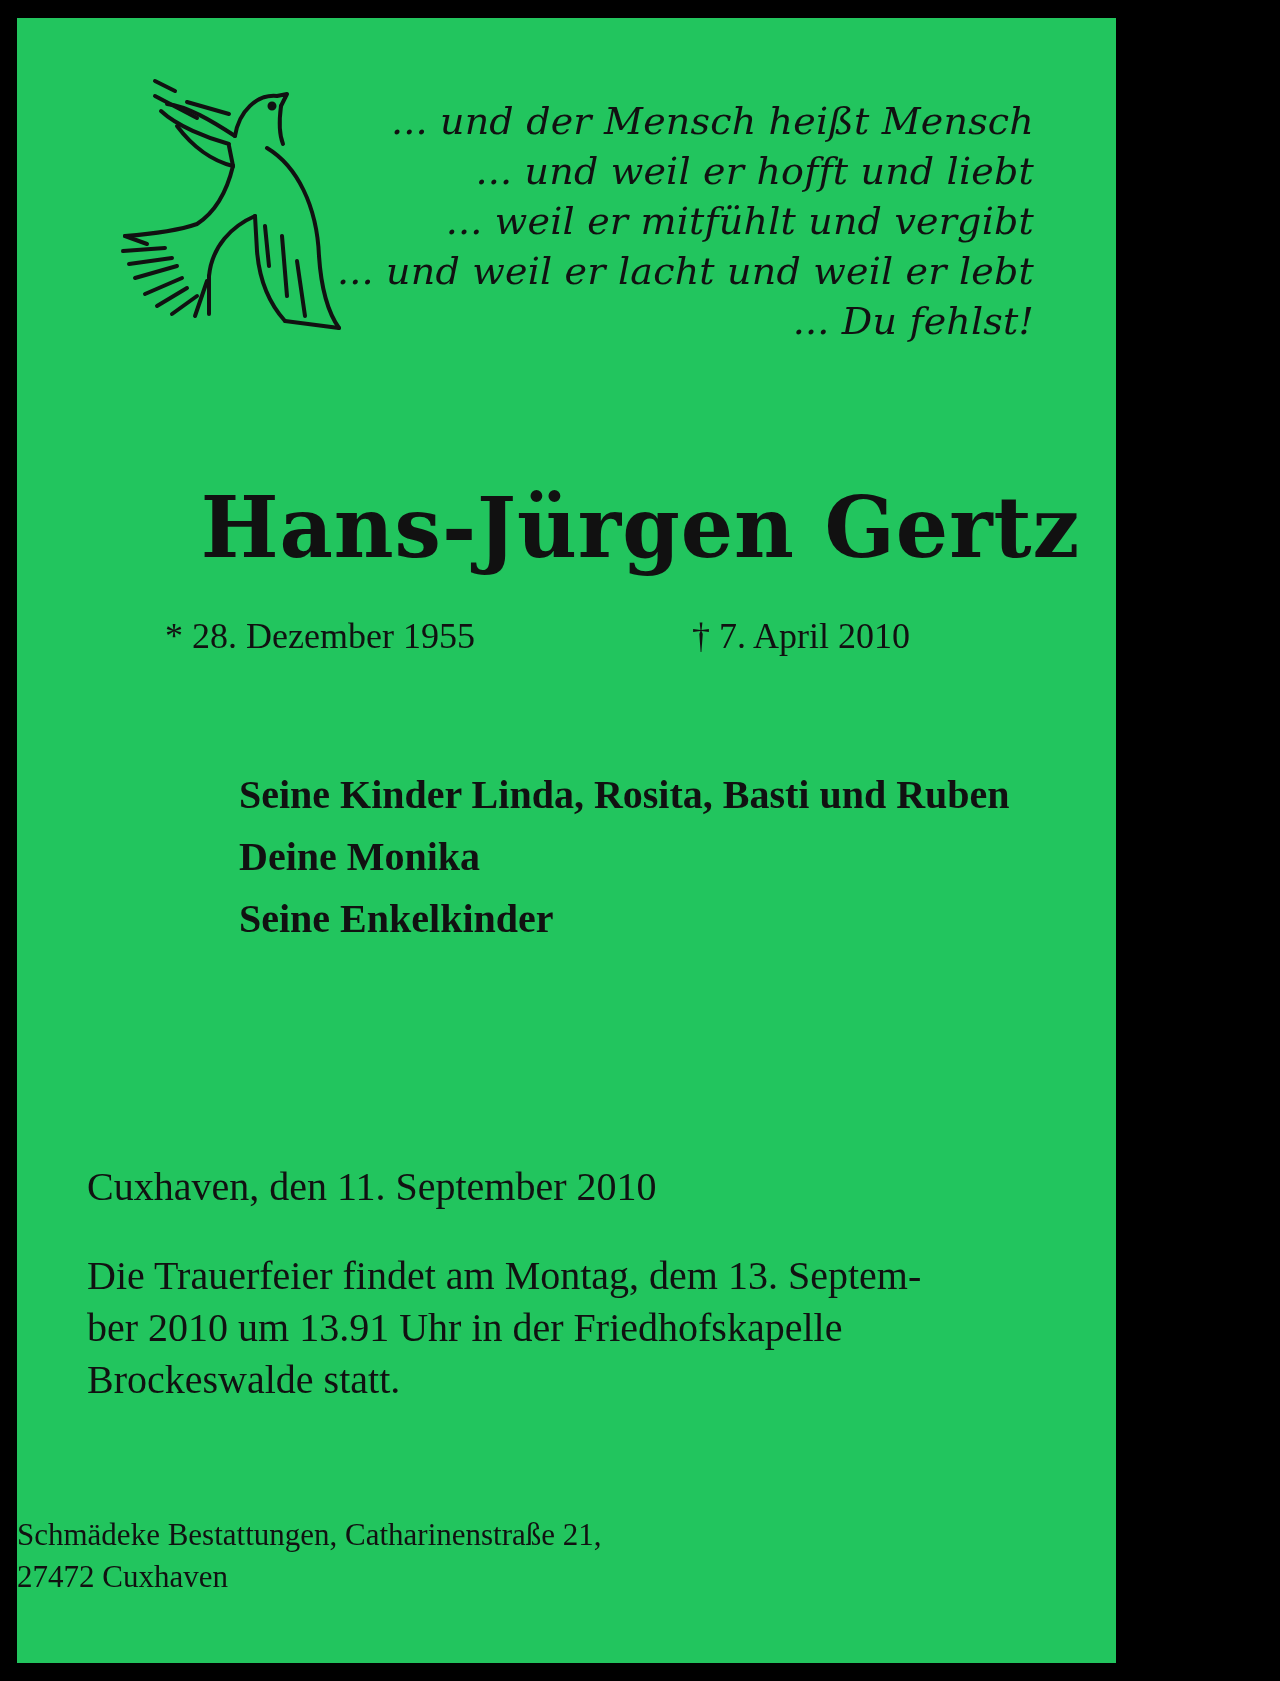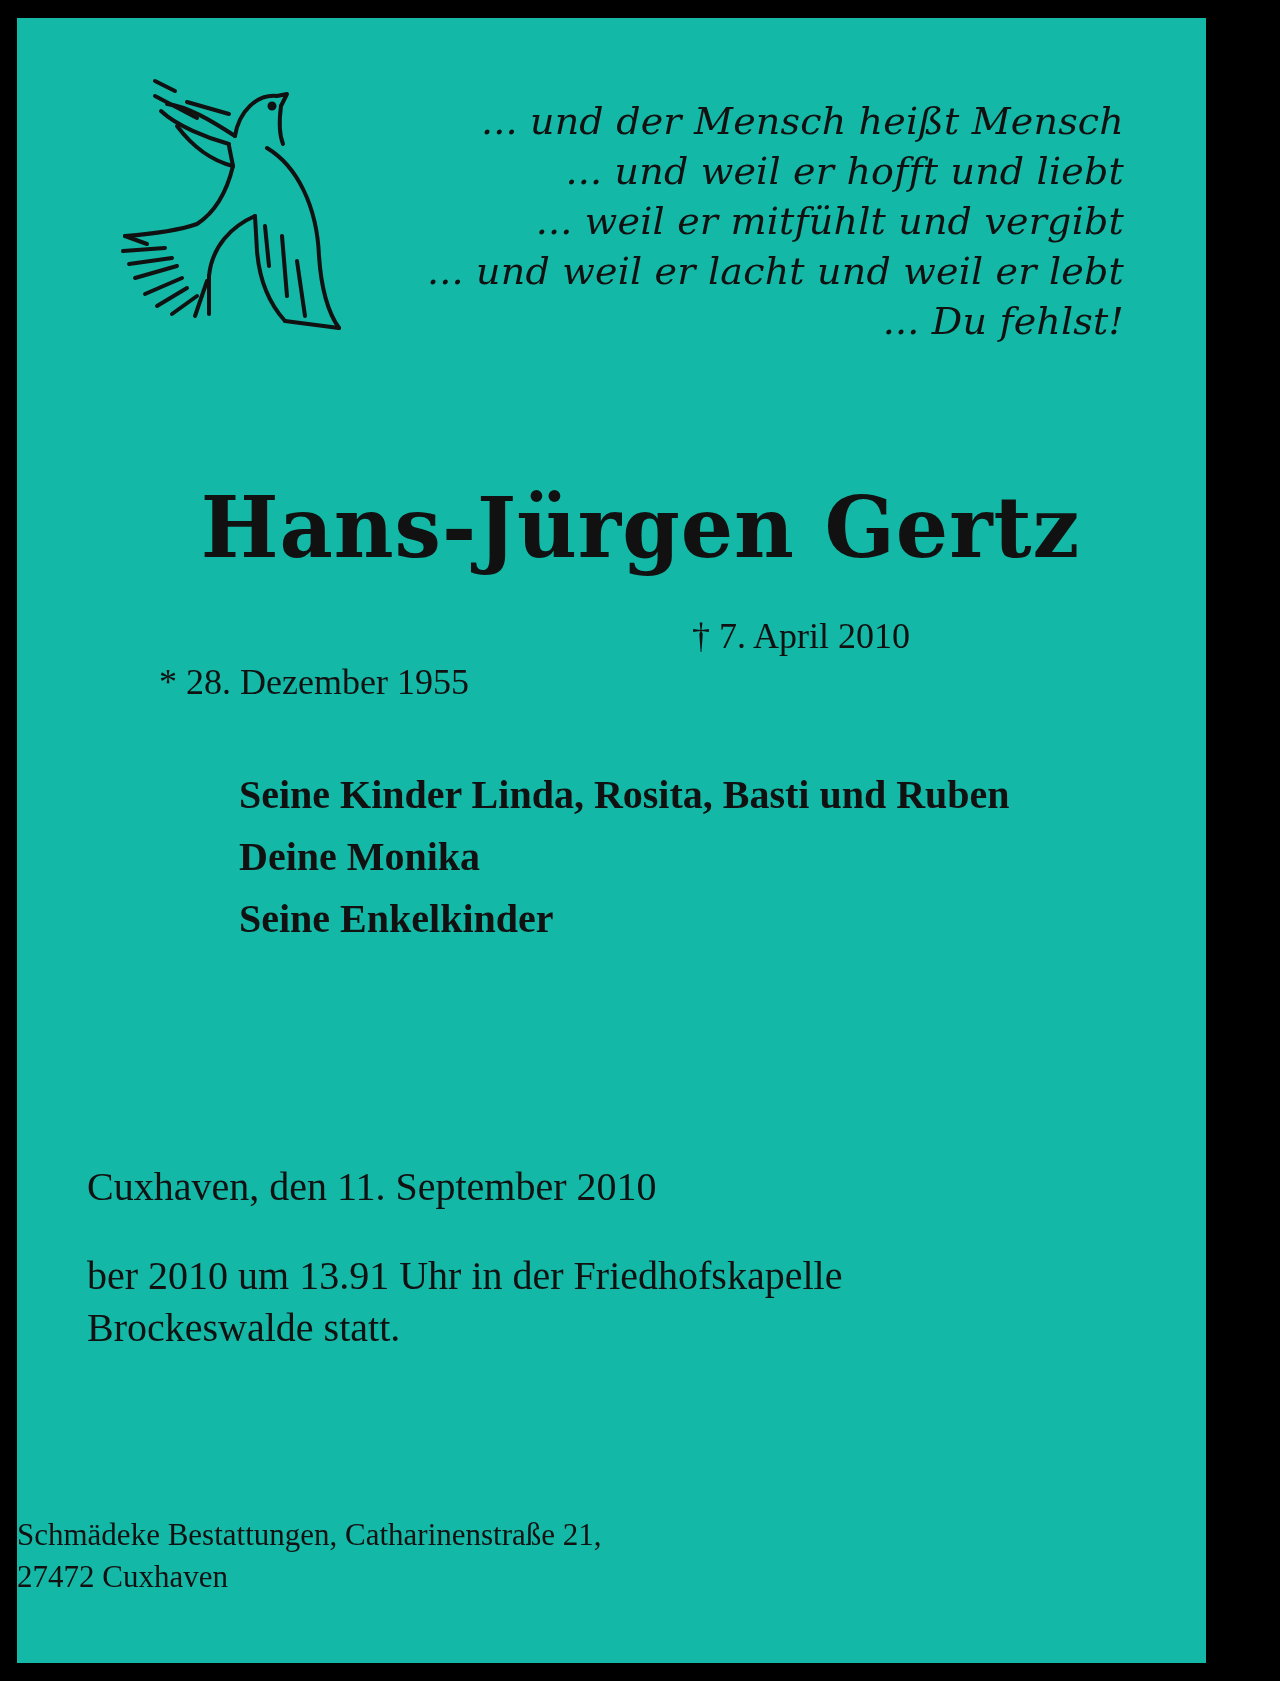--- a/index.html
+++ b/index.html
@@ -7,22 +7,22 @@
       width: 1280px; height: 1681px;
       background: #000000;
       position: relative;
       overflow: hidden;
       font-family: "DejaVu Serif", "Liberation Serif", serif;
       color: #111111;
     }
     .page {
       position: absolute;
       left: 17px; top: 18px;
-      width: 1189px; height: 1645px;
-      background: #14b8a6;
+      width: 1099px; height: 1645px;
+      background: #22c55e;
     }
     .dove {
       position: absolute;
       left: 100px; top: 48px;
       width: 240px; height: 290px;
     }
     .poem {
       position: absolute;
       right: 82px; top: 78px;
       text-align: right;
@@ -45,21 +45,21 @@
       transform: scaleX(0.98);
     }
     .dates {
       position: absolute;
       top: 596px;
       font-size: 36px;
       line-height: 44px;
       white-space: nowrap;
       font-family: "Liberation Serif", serif;
     }
-    .dates .born { position: absolute; left: 142px; margin-top: 46px; }
+    .dates .born { position: absolute; left: 148px; }
     .dates .died { position: absolute; left: 675px; }
     .family {
       position: absolute;
       left: 222px; top: 746px;
       font-family: "Liberation Serif", serif;
     }
     .family .intro { font-size: 40px; line-height: 48px; margin-bottom: 18px; }
     .family .member {
       font-weight: bold; font-size: 40px; line-height: 62px; white-space: nowrap;
     }
@@ -144,20 +144,21 @@
 
   <div class="family">
     <div class="member">Seine Kinder Linda, Rosita, Basti und Ruben</div>
     <div class="member">Deine Monika</div>
     <div class="member">Seine Enkelkinder</div>
   </div>
 
   <div class="place-date">Cuxhaven, den 11. September 2010</div>
 
   <div class="ceremony">
+    <div>Die Trauerfeier findet am Montag, dem 13. Septem-</div>
     <div>ber 2010 um 13.91 Uhr in der Friedhofskapelle</div>
     <div>Brockeswalde statt.</div>
   </div>
 
   <div class="undertaker">
     <div>Schmädeke Bestattungen, Catharinenstraße 21,</div>
     <div>27472 Cuxhaven</div>
   </div>
 
 </div>

